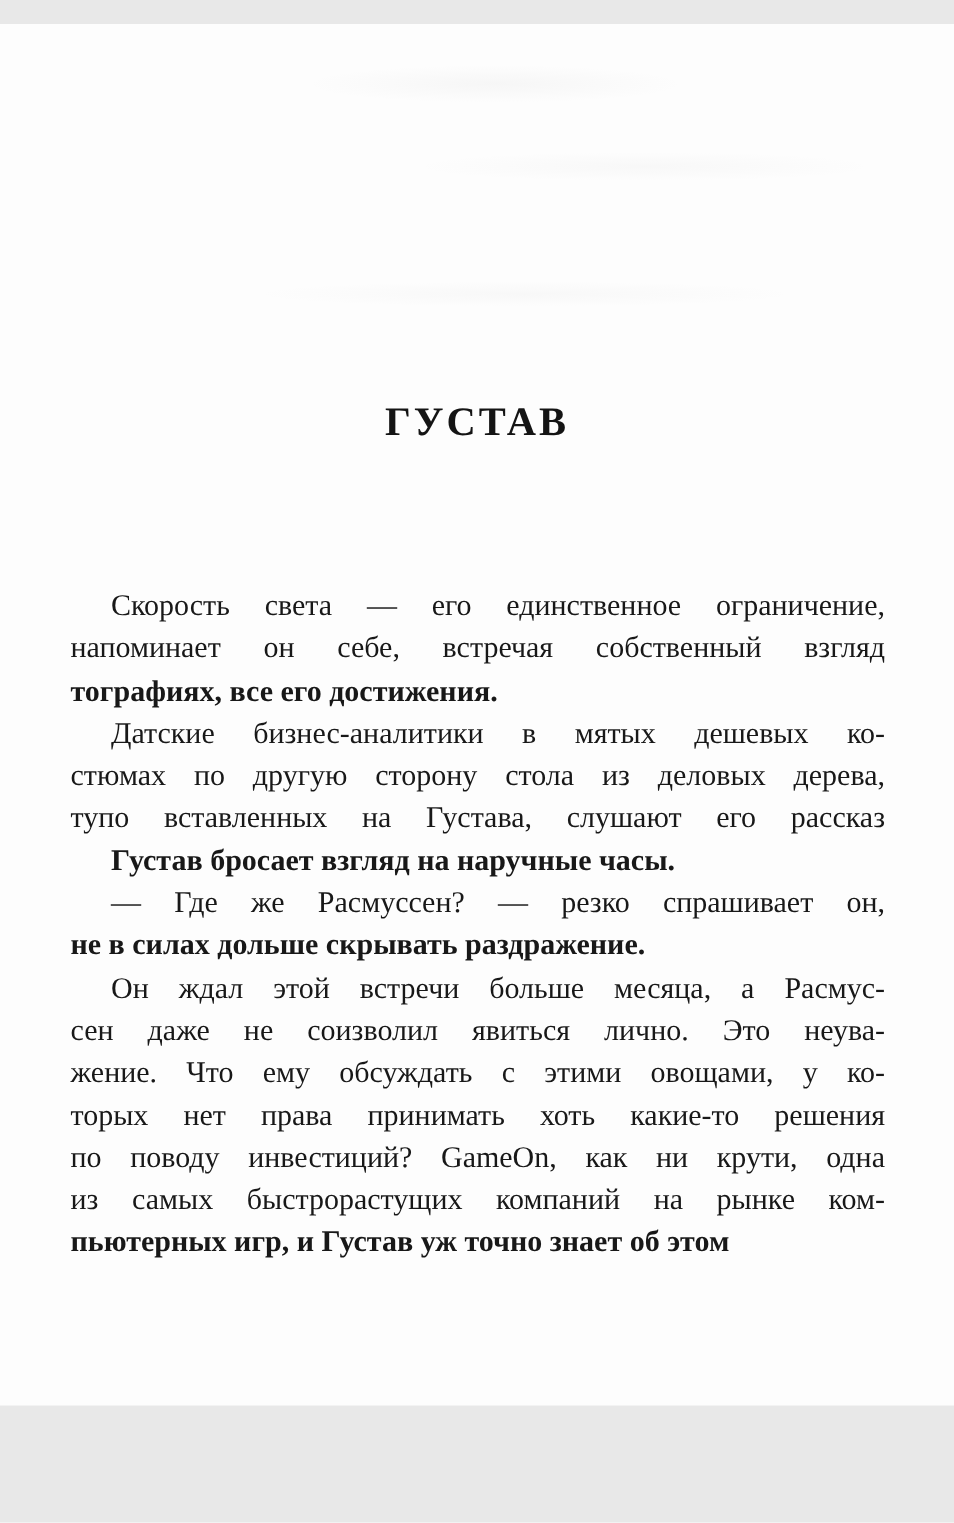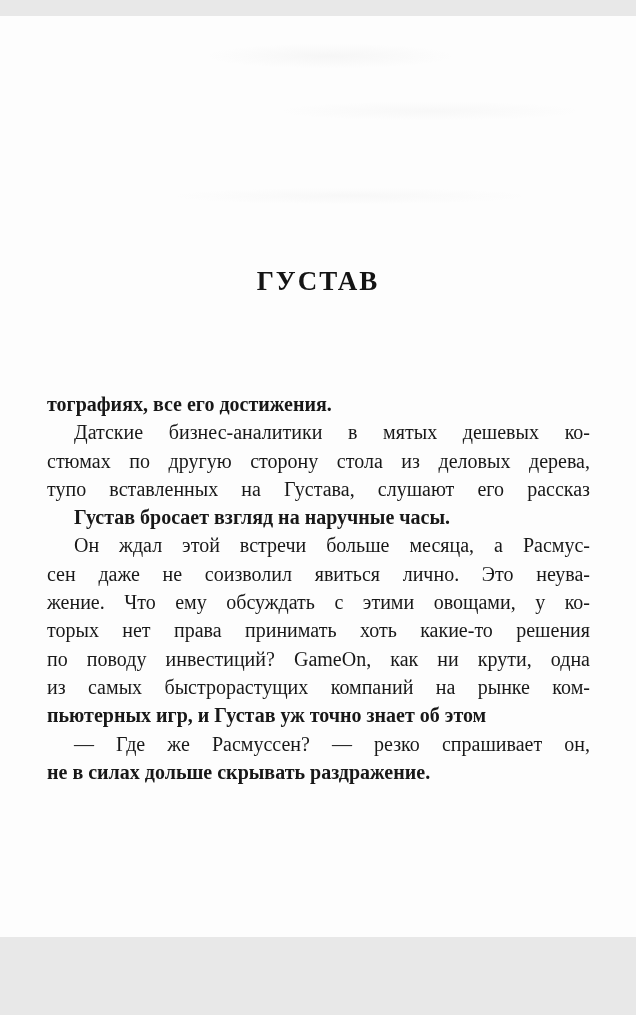--- a/index.html
+++ b/index.html
@@ -74,38 +74,40 @@
 </head>
 <body>
 
 <div class="page">
   <div class="scan-artifacts"></div>
 
   <div class="chapter-title">ГУСТАВ</div>
 
   <div class="page-body">
       <div class="paragraph">
+        <div class="line first">Скорость света — его единственное ограничение,</div>
+        <div class="line">напоминает он себе, встречая собственный взгляд</div>
         <div class="line last">тографиях, все его достижения.</div>
       </div>
       <div class="paragraph">
         <div class="line first">Датские бизнес-аналитики в мятых дешевых ко-</div>
         <div class="line">стюмах по другую сторону стола из деловых дерева,</div>
         <div class="line">тупо вставленных на Густава, слушают его рассказ</div>
       </div>
       <div class="paragraph">
         <div class="line first last">Густав бросает взгляд на наручные часы.</div>
       </div>
       <div class="paragraph">
+        <div class="line first">— Где же Расмуссен? — резко спрашивает он,</div>
+        <div class="line last">не в силах дольше скрывать раздражение.</div>
+      </div>
+      <div class="paragraph">
         <div class="line first">Он ждал этой встречи больше месяца, а Расмус-</div>
         <div class="line">сен даже не соизволил явиться лично. Это неува-</div>
         <div class="line">жение. Что ему обсуждать с этими овощами, у ко-</div>
         <div class="line">торых нет права принимать хоть какие-то решения</div>
         <div class="line">по поводу инвестиций? GameOn, как ни крути, одна</div>
         <div class="line">из самых быстрорастущих компаний на рынке ком-</div>
         <div class="line last">пьютерных игр, и Густав уж точно знает об этом</div>
       </div>
-      <div class="paragraph">
-        <div class="line first">— Где же Расмуссен? — резко спрашивает он,</div>
-        <div class="line last">не в силах дольше скрывать раздражение.</div>
-      </div>
     </div>
 
 </div>
 
 </body></html>

